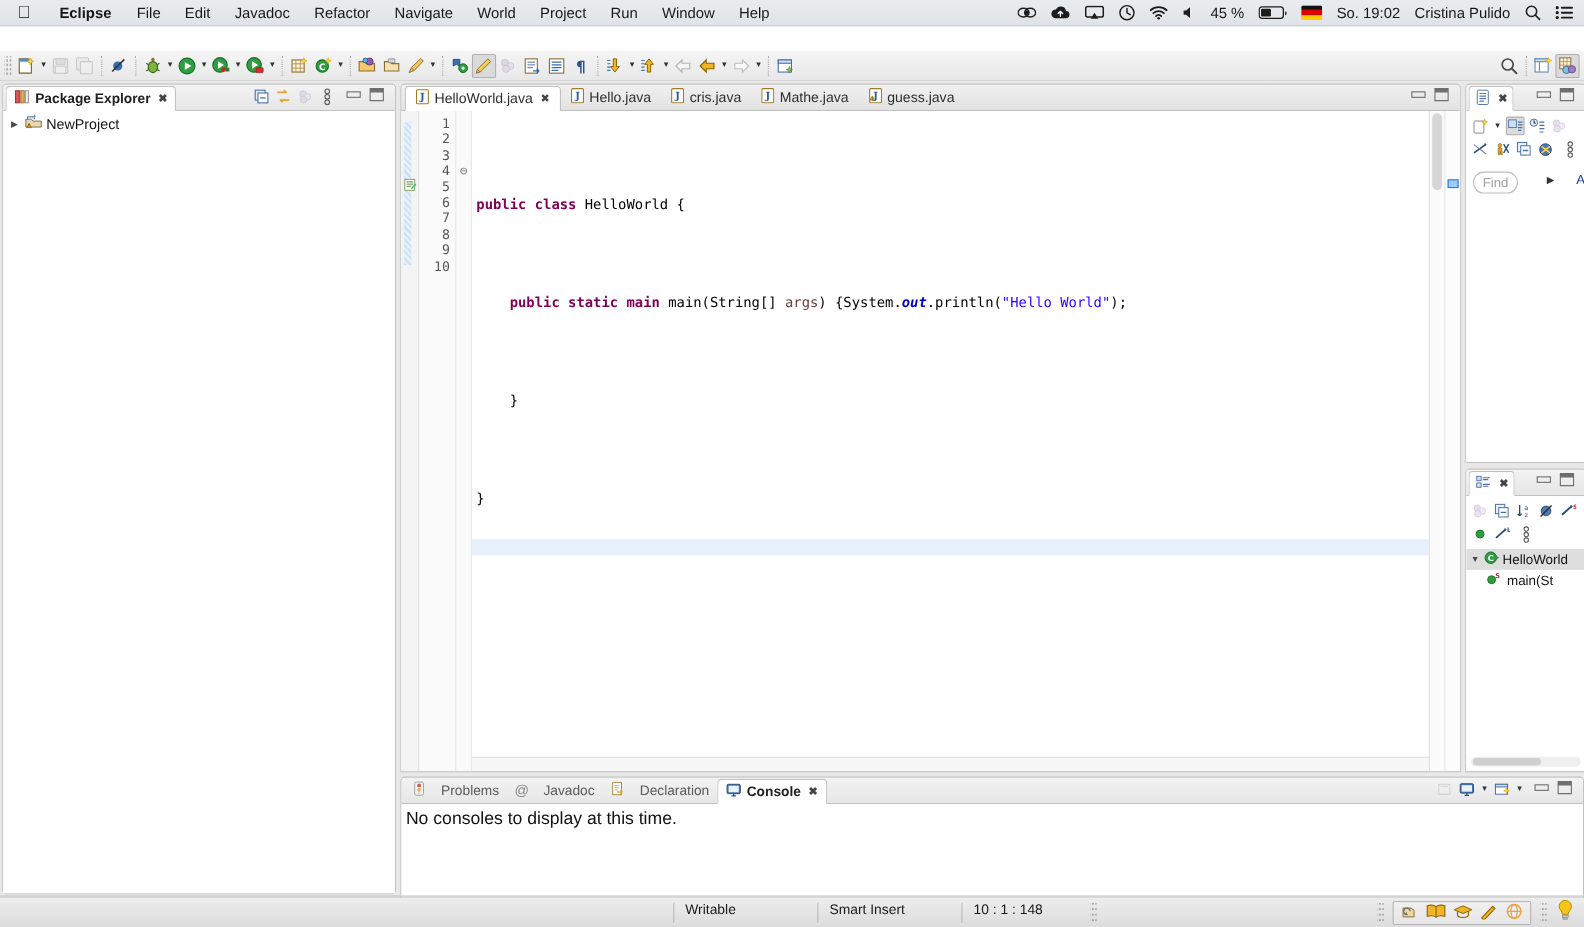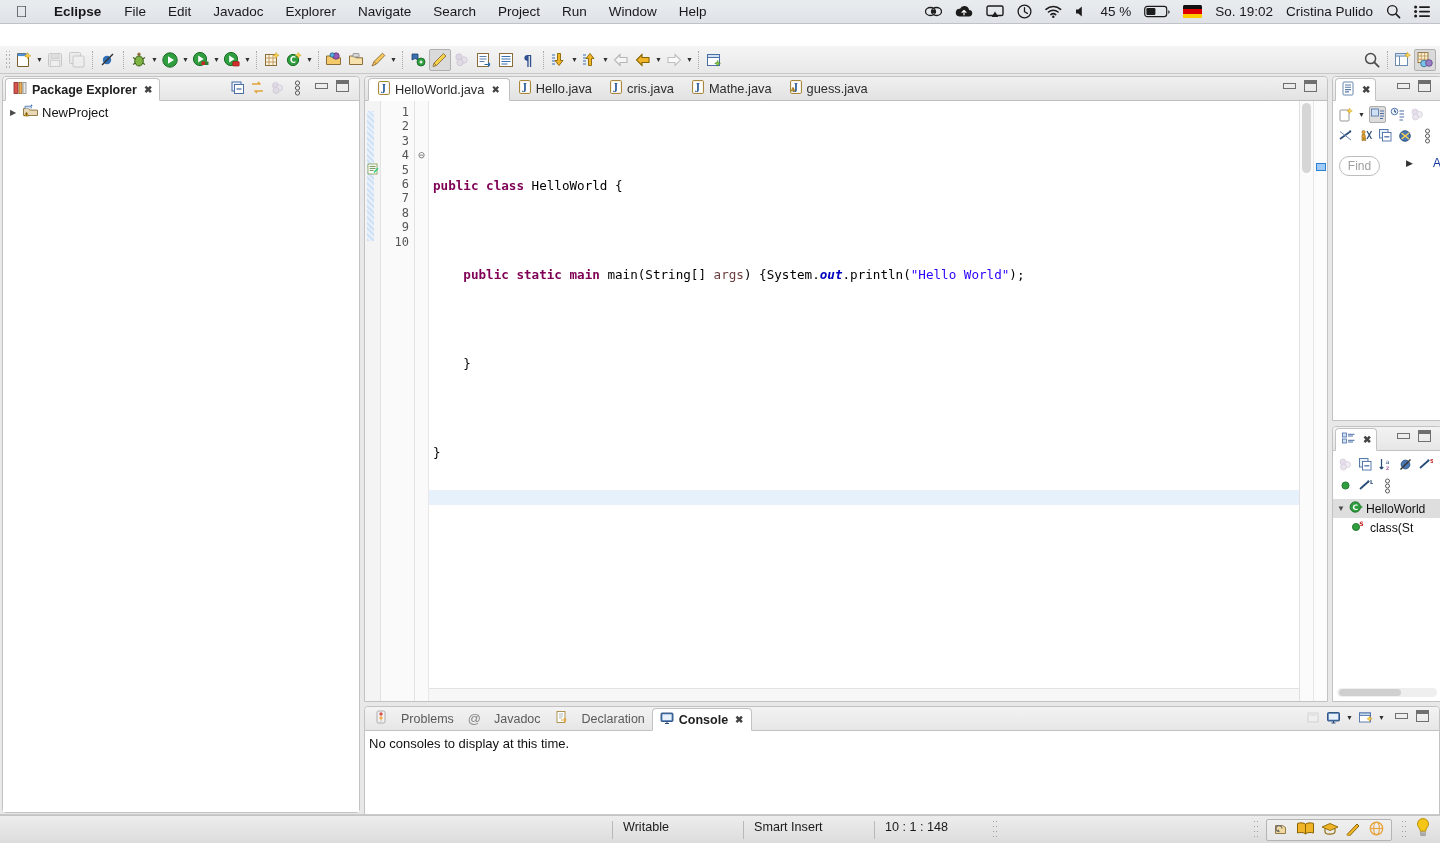--- a/index.html
+++ b/index.html
@@ -151,21 +151,21 @@
     background: #d6d6d6; border-radius: 5px; }
   .ovr-ruler { width: 14px; background: #fcfcfc; position: relative;
     border-left: 1px solid #e6e6e6; }
   .ovr-mark { position: absolute; left: 2px; top: 62px; width: 10px;
     height: 8px; background: #9ecbfa; border: 1px solid #2f7fd0; }
   .hscroll-ed { position: absolute; left: 0; right: 0; bottom: 0; height: 13px;
     background: #f7f7f7; border-top: 1px solid #e2e2e2; }
 
   
   #consolestack { left: 364px; top: 632px; width: 1076px; height: 182px; }
-  .console-msg { font-size: 13px; color: #111; padding: 5px 4px; }
+  .console-msg { font-size: 16px; color: #111; padding: 5px 4px; }
 
   
   #rightTop { left: 1332px; top: 2px; width: 110px; height: 345px; }
   .rt-toolgrid { padding: 5px 4px; display: flex; flex-wrap: wrap;
     gap: 4px 3px; align-items: center; }
   .findbox { margin: 7px 6px 0 6px; height: 20px; border: 1px solid #bdbdbd;
     border-radius: 10px; background: #fff; display: flex; align-items: center;
     justify-content: center; font-size: 12px; color: #a0a0a0; width: 78px; }
   .find-row { display: flex; align-items: center; gap: 20px; }
   .find-arrow { font-size: 9px; color: #333; }
@@ -216,27 +216,27 @@
       <div class="m-item">
           <span>File</span>
         </div>
       <div class="m-item">
           <span>Edit</span>
         </div>
       <div class="m-item">
           <span>Javadoc</span>
         </div>
       <div class="m-item">
-          <span>Explorer</span>
+          <span>Refactor</span>
         </div>
       <div class="m-item">
           <span>Navigate</span>
         </div>
       <div class="m-item">
-          <span>Search</span>
+          <span>World</span>
         </div>
       <div class="m-item">
           <span>Project</span>
         </div>
       <div class="m-item">
           <span>Run</span>
         </div>
       <div class="m-item">
           <span>Window</span>
         </div>
@@ -963,21 +963,21 @@
                 <path d="M11.5 5.5 14 7l-2.5 1.5z" fill="#2e9e3e"></path>
               </svg></span>
           <span>HelloWorld</span>
         </div>
         <div class="outline-row" style="padding-left:18px;">
           <span>
             <svg width="17" height="14" viewBox="0 0 17 14">
                 <circle cx="5" cy="8" r="3.6" fill="#2e9e3e" stroke="#1d6b29" stroke-width=".8"></circle>
                 <text x="10.5" y="6.5" font-size="6" fill="#c62828" text-anchor="middle" font-family="DejaVu Sans" font-weight="bold">S</text>
               </svg></span>
-          <span>class(St</span>
+          <span>main(St</span>
         </div>
 
         <div class="hscroll-r">
           <div class="hthumb-r"></div>
         </div>
       </div>
     </div>
   </div>
 
   <div class="strip"></div>

